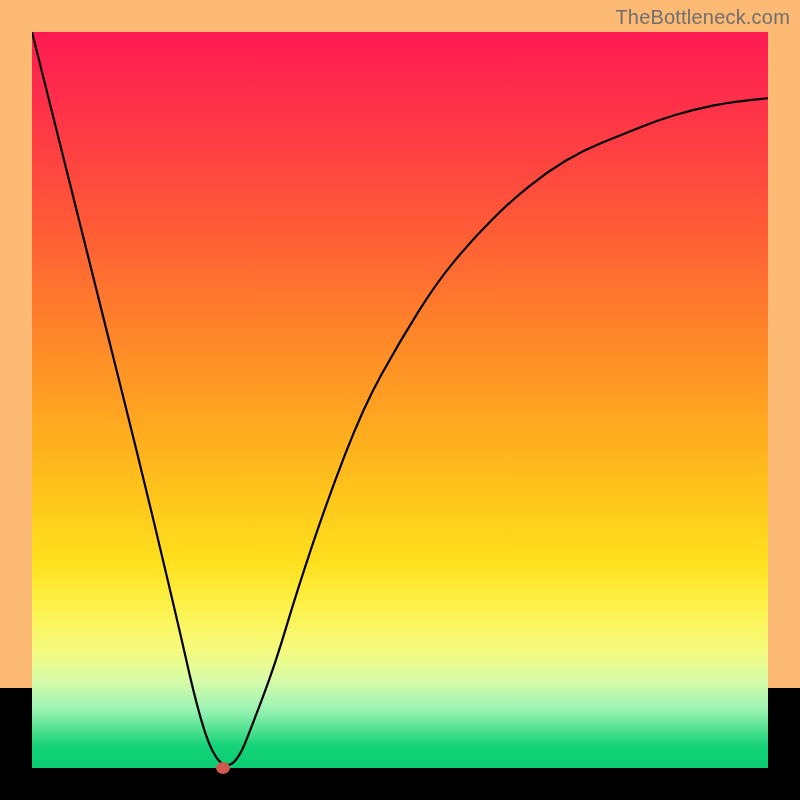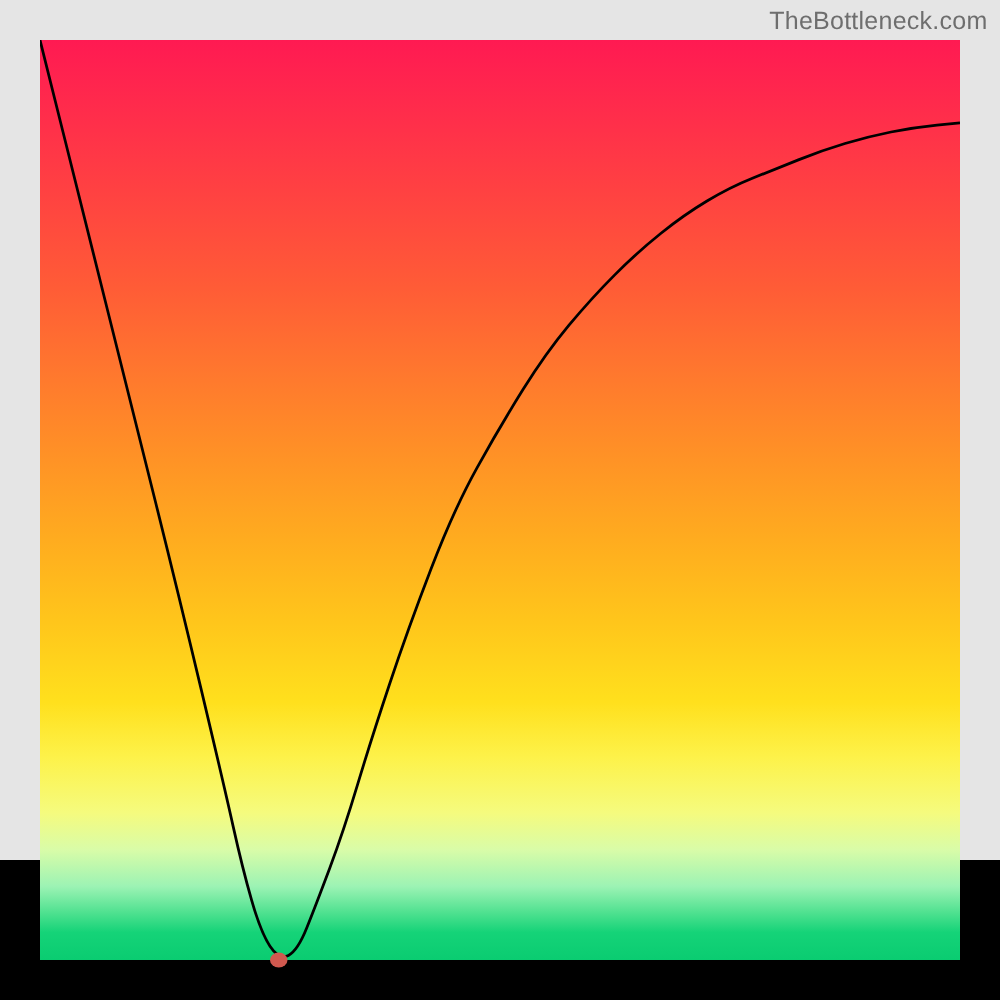--- a/index.html
+++ b/index.html
@@ -8,21 +8,21 @@
     width: 800px;
     height: 800px;
     overflow: hidden;
     background: #000;
     font-family: Arial, Helvetica, sans-serif;
   }
   .frame {
     position: relative;
     width: 800px;
     height: 688px;
-    background: #e5e5e5;
+    background: #fdba74;
   }
   .plot-area {
     position: absolute;
     left: 32px;
     top: 32px;
     width: 736px;
     height: 736px;
     background: linear-gradient(
       to bottom,
       #ff1a52 0%,

